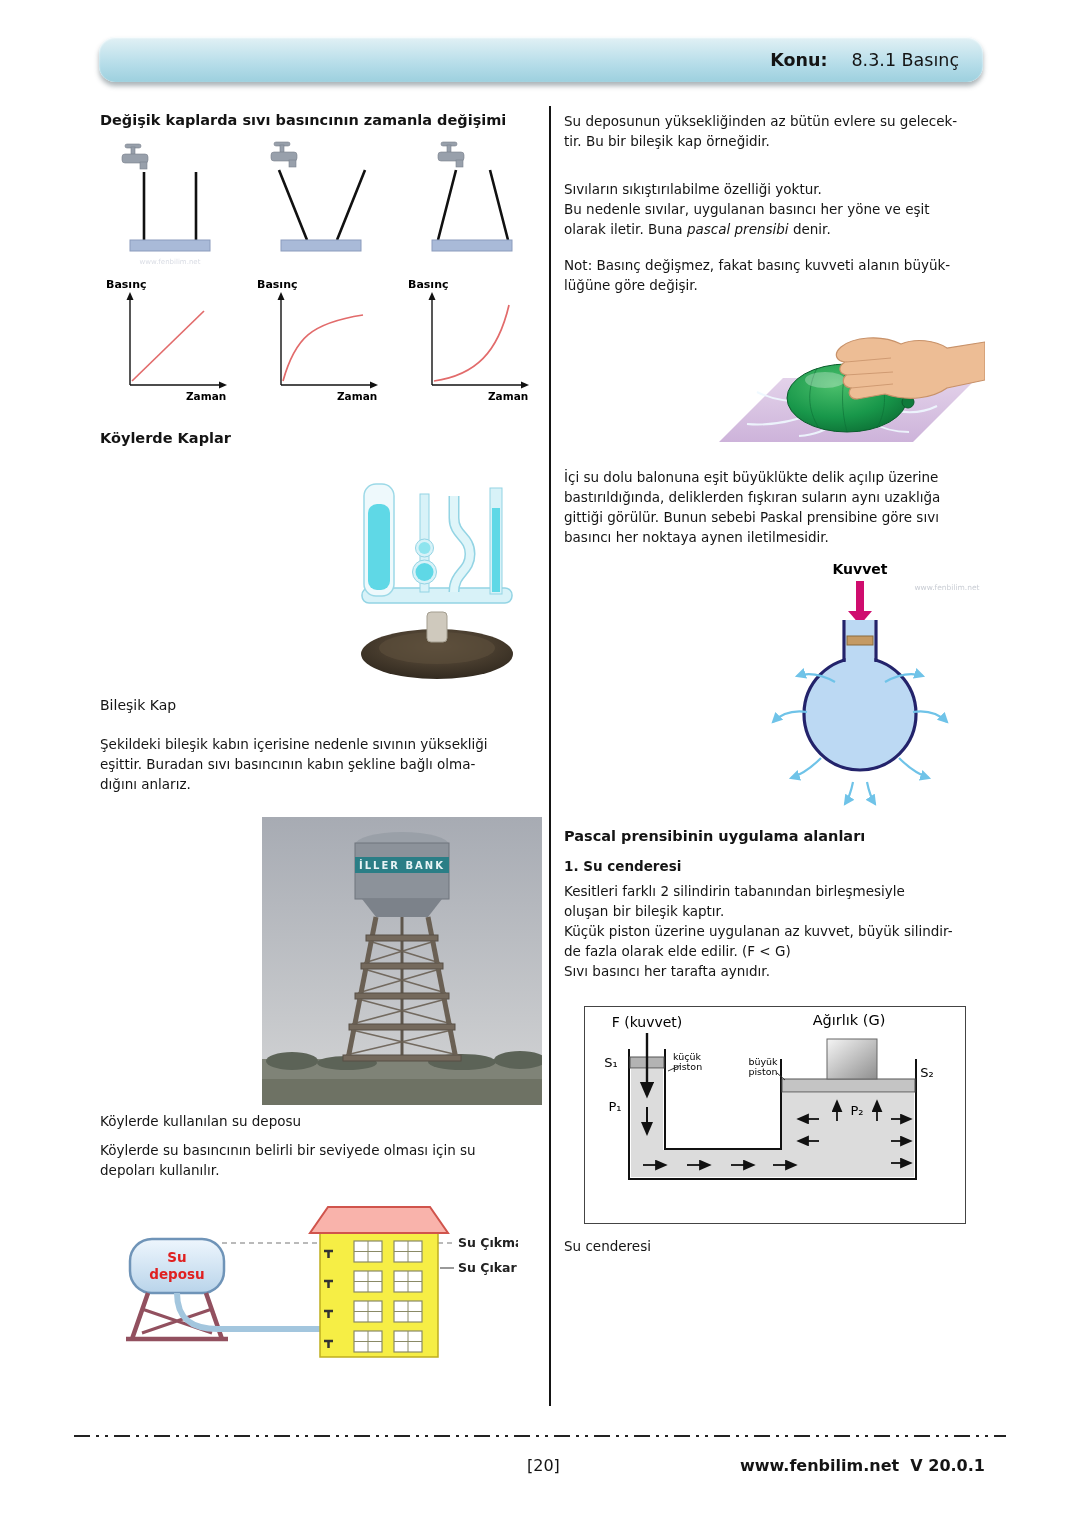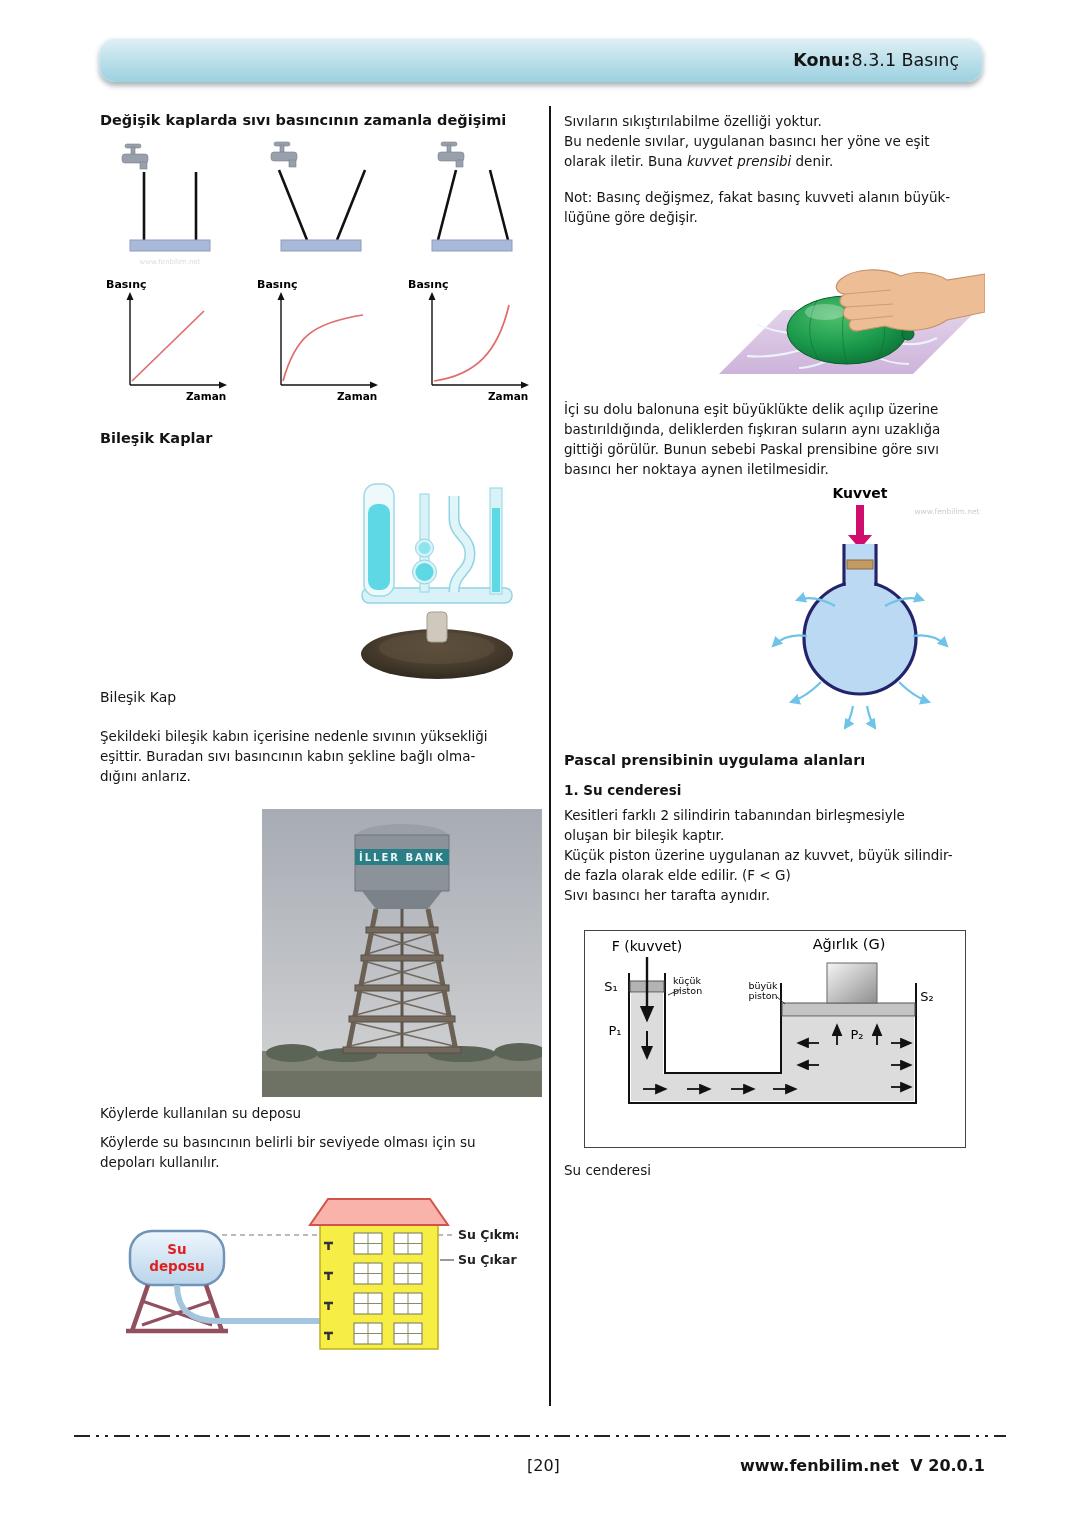--- a/index.html
+++ b/index.html
@@ -2,39 +2,39 @@
 <html><head>
 <meta charset="utf-8">
 <style>
 *{margin:0;padding:0;box-sizing:border-box}
 html,body{background:#fff}
 body{font-family:"DejaVu Sans",sans-serif;color:#141414}
 .page{position:relative;width:1080px;height:1527px;background:#fff;overflow:hidden}
 .header-bar{position:absolute;left:99px;top:37px;width:884px;height:45px;border-radius:16px;
   background:linear-gradient(180deg,#e2f1f5,#b6dde9 60%,#9dd0de);
   box-shadow:0 4px 5px rgba(70,90,100,.45), inset 0 1px 2px #ffffff;
-  display:flex;align-items:center;justify-content:flex-end;gap:1px;padding-right:24px;font-size:17.5px}
+  display:flex;align-items:center;justify-content:flex-end;gap:24px;padding-right:24px;font-size:17.5px}
 .header-bar .lbl{font-weight:bold}
 .divider{position:absolute;left:549px;top:106px;width:2px;height:1300px;background:#151515}
 .col{position:absolute;top:112px}
 .col-left{left:100px;width:442px}
 .col-right{left:564px;width:421px}
 h3{font-size:14.5px;margin:0 0 10px;font-weight:bold}
 .body-text{font-size:13.5px;line-height:1.48;white-space:pre-line}
 .pre{white-space:pre-line}
 .caption{font-size:13.5px;text-align:left}
 .vessel-row{display:flex;justify-content:space-between;margin-bottom:24px}
 .fig{text-align:right}
 .fig svg{display:inline-block;vertical-align:top}
 .press-box{width:382px;margin:6px auto 0;border:1px solid #444;background:#fff}
 .footer-line{position:absolute;left:74px;top:1424px}
 .footer{position:absolute;left:0;top:1456px;width:1080px;height:24px;font-size:16px}
 .footer .pnum{position:absolute;left:527px}
 .footer .fsite{position:absolute;left:740px;font-weight:bold}
-.mb4{margin-bottom:4px}.mb8{margin-bottom:8px}.mb12{margin-bottom:12px}.mb14{margin-bottom:14px}
+.mb4{margin-bottom:12px}.mb8{margin-bottom:8px}.mb12{margin-bottom:12px}.mb14{margin-bottom:14px}
 .mb16{margin-bottom:16px}.mb18{margin-bottom:18px}.mb20{margin-bottom:20px}.mb22{margin-bottom:22px}
 .mb24{margin-bottom:24px}.mb28{margin-bottom:28px}.mt6{margin-top:6px}.mt10{margin-top:10px}.mt14{margin-top:14px}
 i{font-style:italic}
 b{font-weight:normal}
 </style>
 </head>
 <body>
 
 <div class="page">
 
@@ -106,21 +106,21 @@
           <line x1="30" y1="158" x2="30" y2="247"></line>
             <line x1="30" y1="247" x2="122" y2="247"></line>
         </g>
         <polygon points="30,154 26.5,162 33.5,162" fill="#111"></polygon>
         <polygon points="127,247 119,243.5 119,250.5" fill="#111"></polygon>
         <path d="M32,243 C74,237 96,214 107,167" stroke="#e26b6b" stroke-width="1.7" fill="none"></path>
         <text x="86" y="262" font-size="10.5" font-weight="bold">Zaman</text>
       </svg>
     </div>
 
-    <h3 class="mb14">Bileşik Kaplar</h3>
+    <h3 class="mb14">Köylerde Kaplar</h3>
 
     <div class="fig mb4">
       <svg width="210" height="225" viewBox="0 0 210 225">
         <defs>
           <radialGradient id="bkBase" cx="50%" cy="35%" r="75%">
             <stop offset="0%" stop-color="#6b5a46"></stop>
               <stop offset="55%" stop-color="#453a2c"></stop>
               <stop offset="100%" stop-color="#2b241b"></stop>
           </radialGradient>
         </defs>
@@ -243,25 +243,27 @@
         </g>
         <text x="340" y="54" font-size="12.5" font-weight="bold" fill="#222">Su Çıkmaz</text>
         <line x1="322" y1="75" x2="336" y2="75" stroke="#555" stroke-width="1.2"></line>
         <text x="340" y="79" font-size="12.5" font-weight="bold" fill="#222">Su Çıkar</text>
       </svg>
     </div>
   </div>
 
   <div class="col col-right">
 
+    <p class="body-text mb28">Su deposunun yüksekliğinden az bütün evlere su gelecek-
+tir. Bu bir bileşik kap örneğidir.</p>
 
 
     <p class="body-text mb16"><span class="pre">Sıvıların sıkıştırılabilme özelliği yoktur.
 Bu nedenle sıvılar, uygulanan basıncı her yöne ve eşit
-olarak iletir. Buna </span><i>kuvvet prensibi</i><span> denir.</span></p>
+olarak iletir. Buna </span><i>pascal prensibi</i><span> denir.</span></p>
 
     <p class="body-text mb18"><b>Not:</b><span class="pre"> Basınç değişmez, fakat basınç kuvveti alanın büyük-
 lüğüne göre değişir.</span></p>
 
     <div class="fig mb14">
       <svg width="290" height="140" viewBox="0 0 290 140">
         <defs>
           <radialGradient id="bal" cx="40%" cy="30%" r="80%">
             <stop offset="0%" stop-color="#4cc06c"></stop>
               <stop offset="60%" stop-color="#18974a"></stop>

